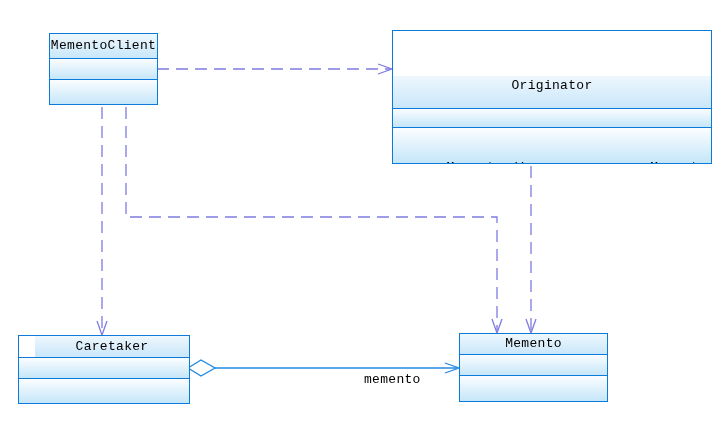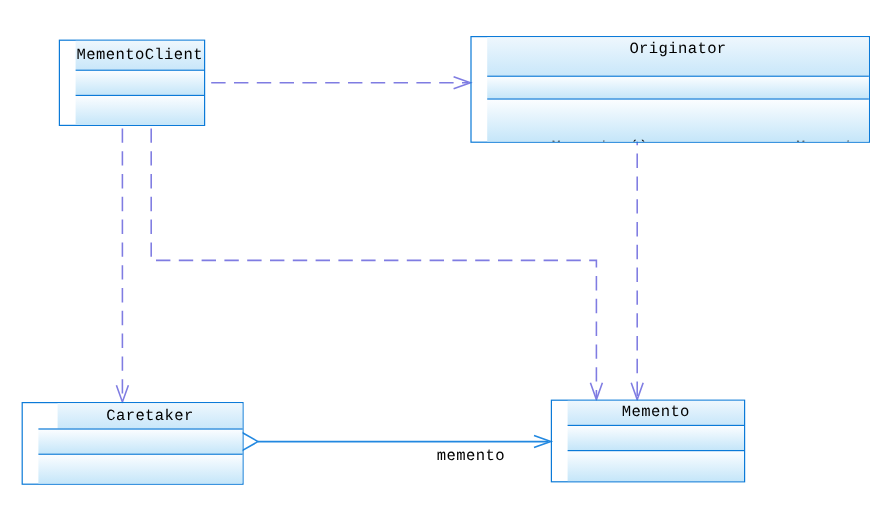--- a/index.html
+++ b/index.html
@@ -48,21 +48,20 @@
   .assoc-diamond {
     stroke: var(--association-line, #2288e0);
     stroke-width: 1.3;
     fill: #ffffff;
   }
   .uml-class {
     position: absolute;
     border: 1px solid var(--class-border, #0b7ad8);
     box-sizing: content-box;
     letter-spacing: 0.3px;
-    padding-left: 13px;
   }
   .uml-title {
     text-align: center;
     background: linear-gradient(180deg, var(--title-fill-top, #eef7fd) 0%, var(--title-fill-bottom, #c9e7fa) 100%);
     overflow: hidden;
     white-space: pre;
   }
   .uml-cmp {
     border-top: 1px solid var(--class-border, #0b7ad8);
     background: linear-gradient(180deg, var(--compartment-fill-top, #fbfdff) 0%, var(--compartment-fill-bottom, #c5e6f9) 100%);
@@ -117,21 +116,21 @@
     </g>
   </svg>
 
   <div class="uml-class" style="left:49px; top:33px; width:107px;">
     <div class="uml-title" style="height:24px; line-height:24px; border-top:none;">MementoClient</div>
     <div class="uml-cmp" style="height:21px;"></div>
     <div class="uml-cmp" style="height:25px;"></div>
   </div>
 
   <div class="uml-class" style="left:392px; top:30px; width:318px;">
-    <div class="uml-title" style="height:32px; line-height:19px;">Originator</div>
+    <div class="uml-title" style="height:32px; line-height:19px;margin-top:45px;">Originator</div>
     <div class="uml-cmp" style="height:19px;">
       
     </div>
     <div class="uml-cmp" style="height:36px; padding-top:1px;">
       <div class="split-row" style="line-height:17px;">
         <span>+ saveMemento ()</span>
         <span>: Memento</span>
       </div>
       
     </div>

